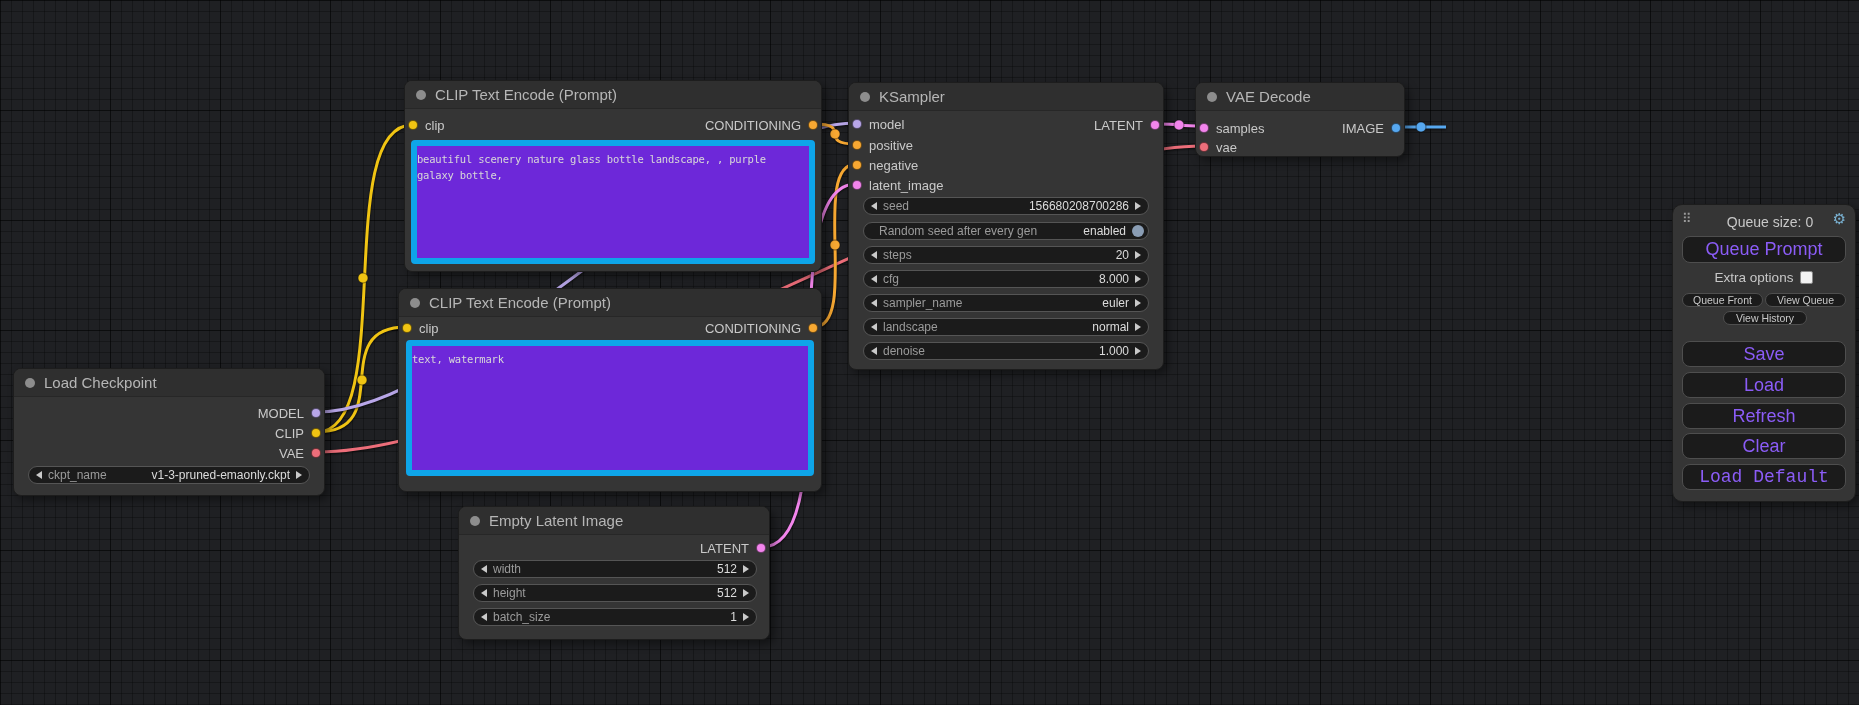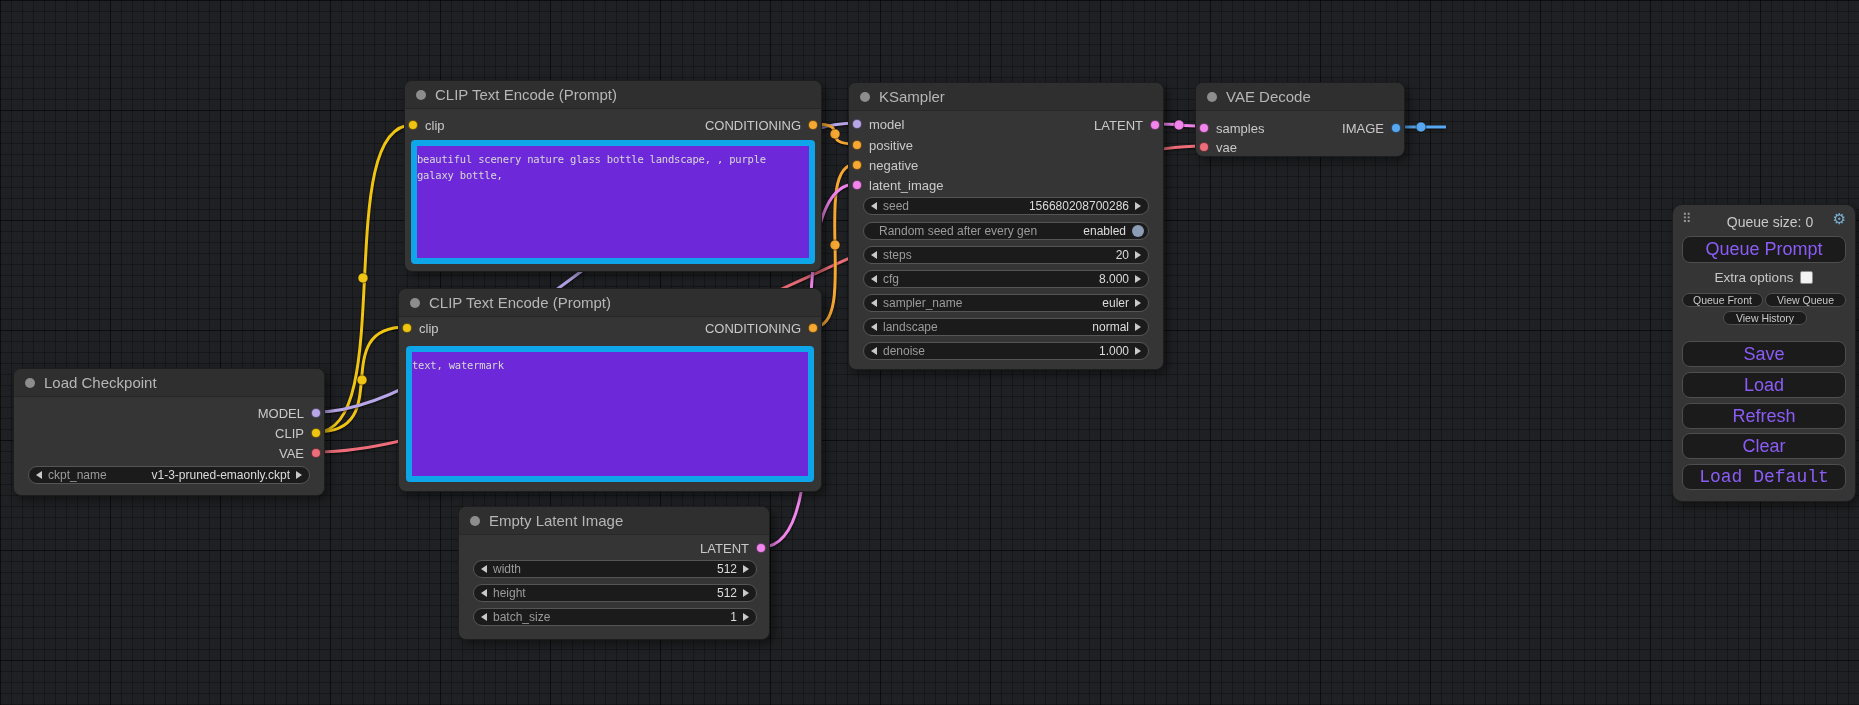--- a/index.html
+++ b/index.html
@@ -137,21 +137,21 @@
       <span class="ttext">CLIP Text Encode (Prompt)</span>
     </div>
     <div class="slot in" style="top:31px;">
       <span class="sdot" style="background: rgb(240, 196, 19);"></span>
       <span>clip</span>
     </div>
     <div class="slot out" style="top:31px;">
       <span class="sdot" style="background: rgb(247, 168, 50);"></span>
       <span>CONDITIONING</span>
     </div>
-    <div class="ptext" style="left:7px;right:7px;top:57px;height:136px;">text, watermark</div>
+    <div class="ptext" style="left:7px;right:7px;top:51px;height:136px;">text, watermark</div>
   </div>
 
   <div class="node" style="left:848px;top:82px;width:316px;height:288px;">
     <div class="ntitle">
       <span class="tdot"></span>
       <span class="ttext">KSampler</span>
     </div>
     <div class="slot in" style="top:33px;">
       <span class="sdot" style="background: rgb(184, 166, 232);"></span>
       <span>model</span>

